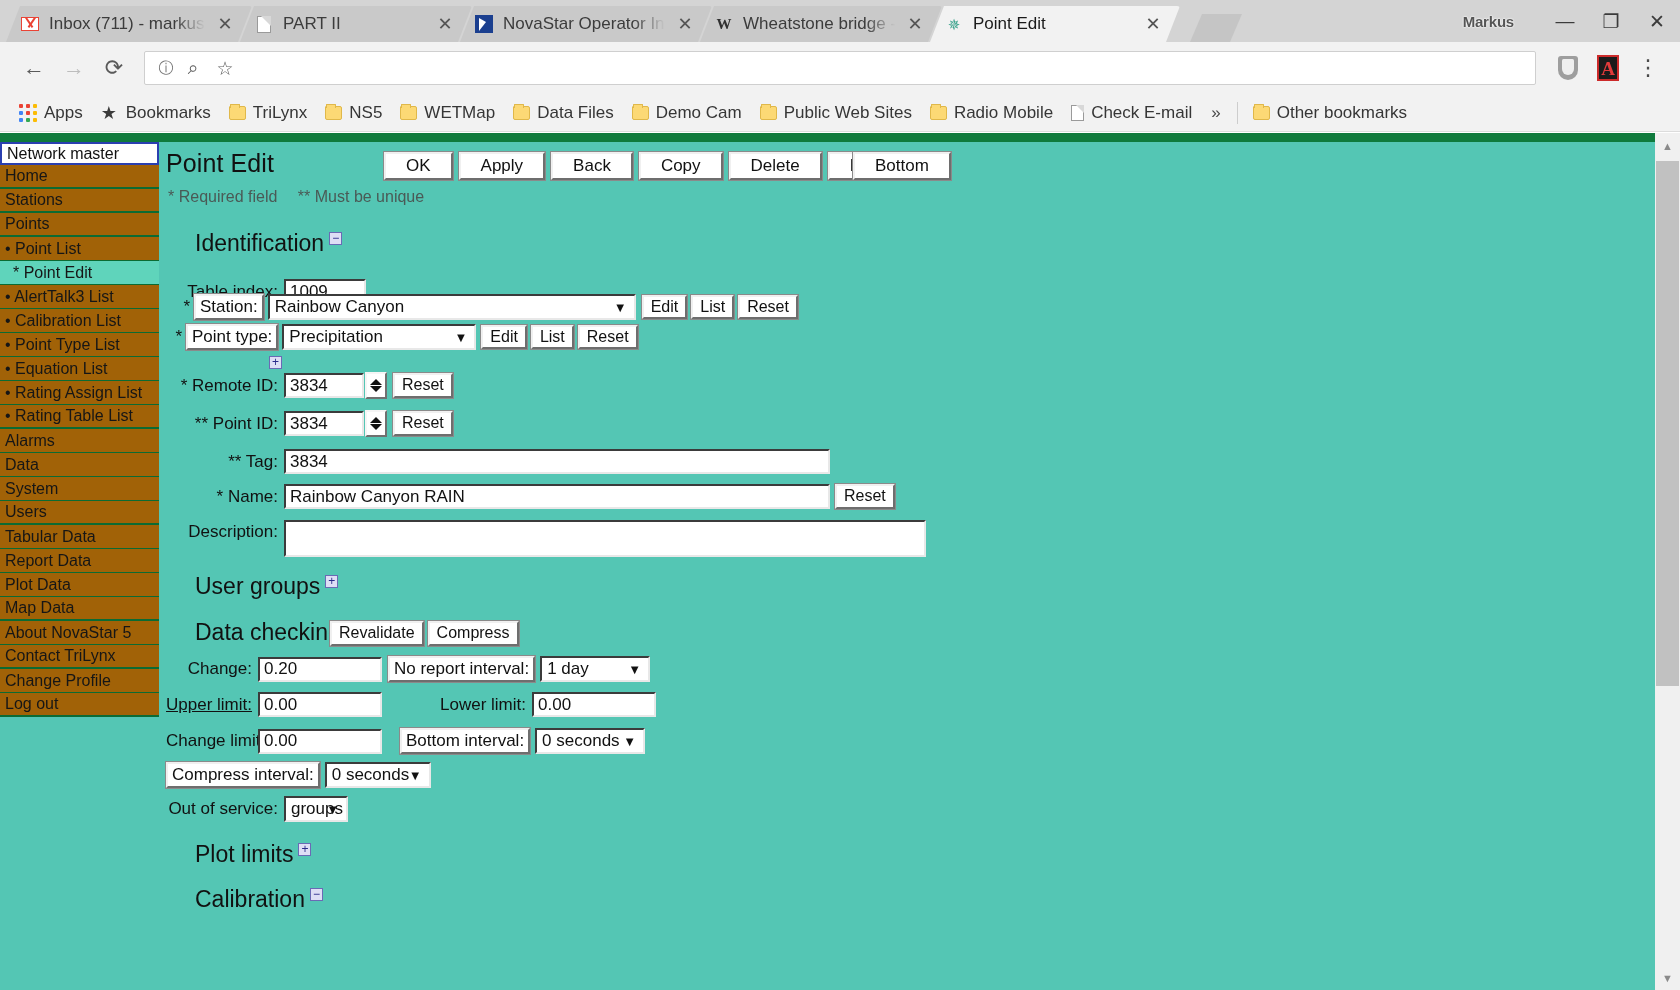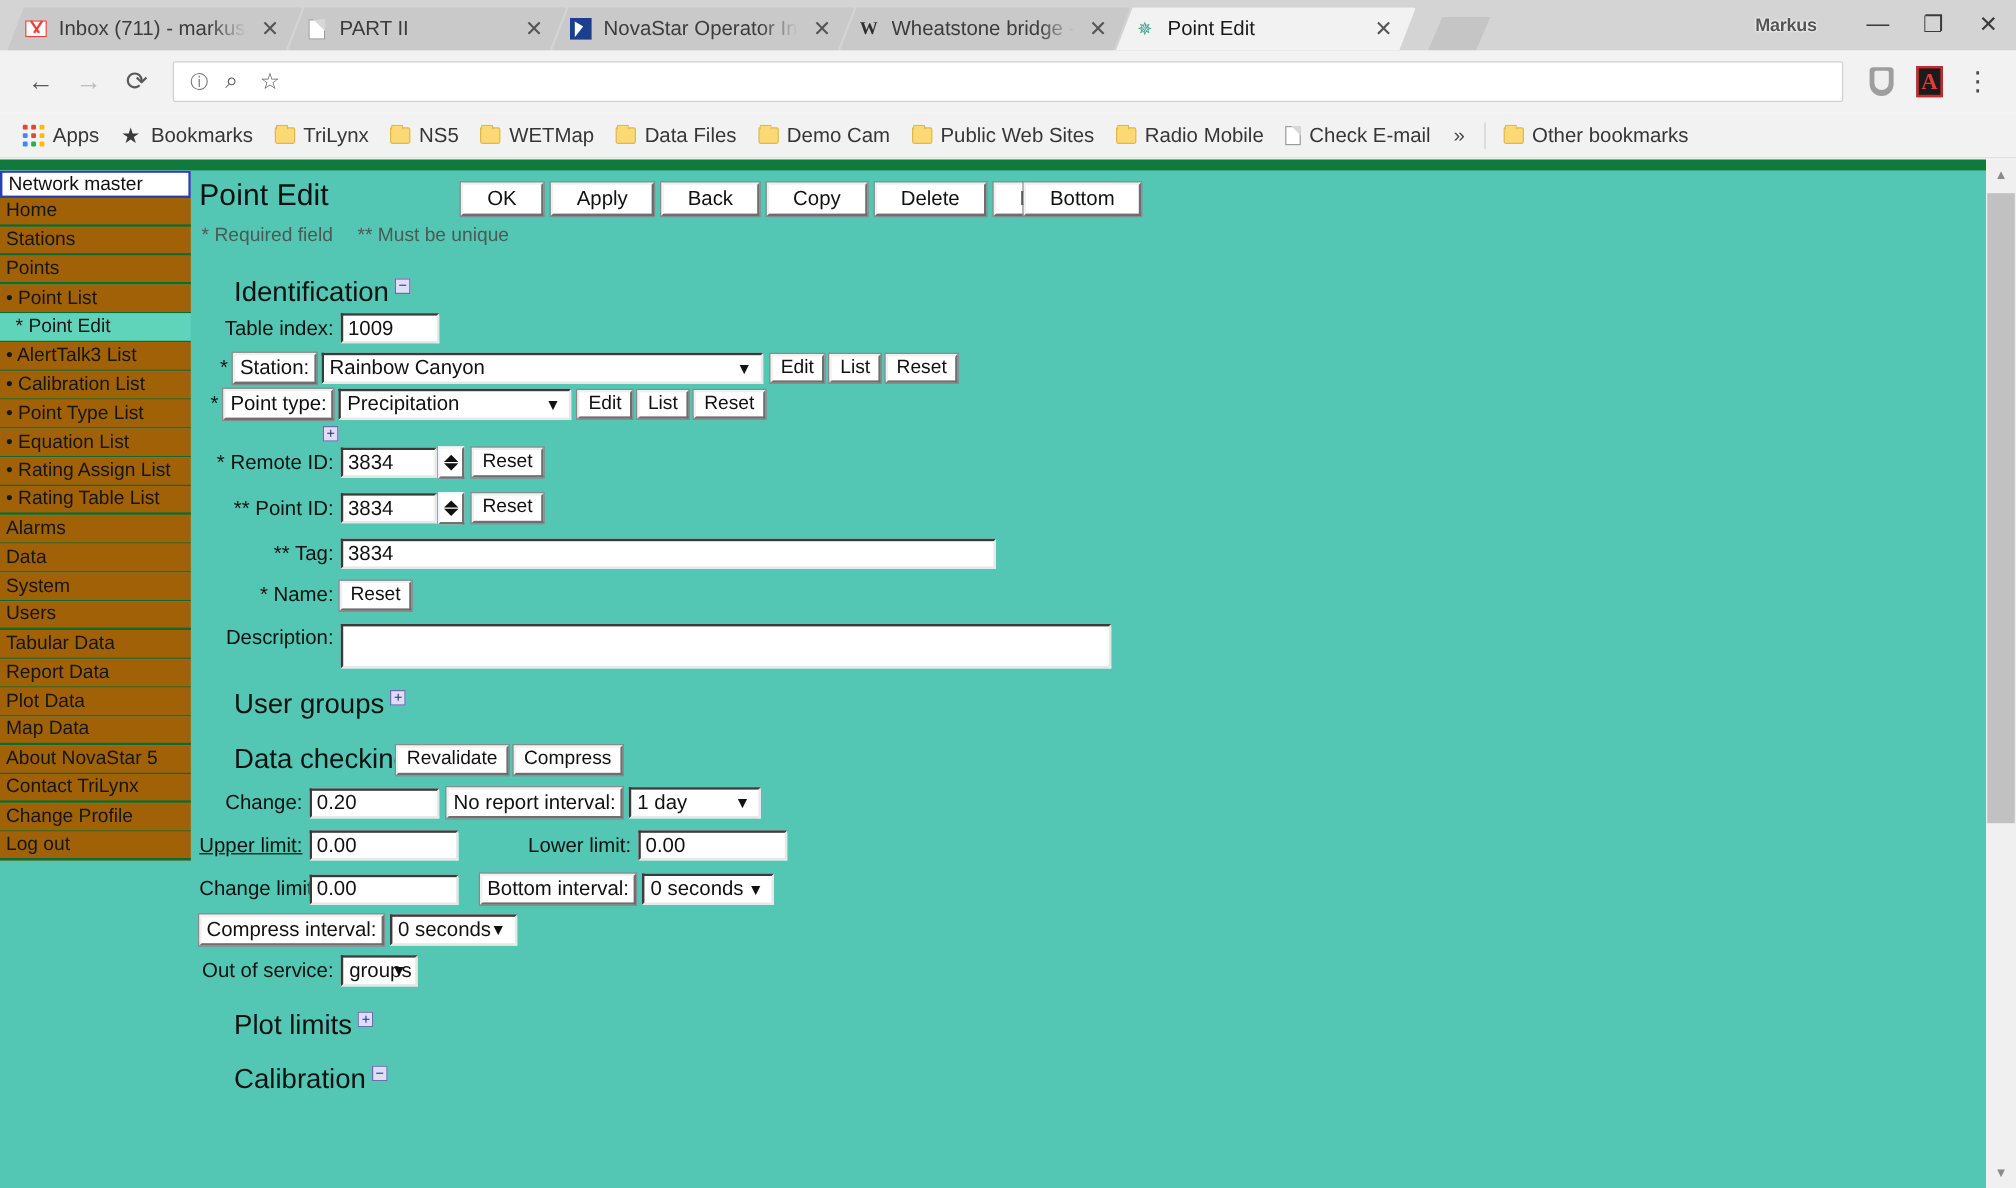--- a/index.html
+++ b/index.html
@@ -684,21 +684,21 @@
 
         <div class="reqnote">
           <span>* Required field</span>
           <span>** Must be unique</span>
         </div>
 
         <div class="sechead" style="left:0px; top:88px;">
           <span>Identification</span><span class="toggler">−</span>
         </div>
 
-        <div class="frow" style="left:0px; top:119px; width:700px;">
+        <div class="frow" style="left:0px; top:137px; width:700px;">
           <span class="flabel" style="width:112px;">Table index:</span>
           <input class="tinput" style="width: 82px; margin-left: 6px;" value="1009">
         </div>
 
         <div class="frow" style="left:0px; top:152px;">
           <span class="flabel" style="width:24px;">*</span>
           <span class="flabel boxed" style="margin-left:4px;">Station:</span>
           <div class="tselect" style="width:368px; margin-left:4px;">
             <span>Rainbow Canyon</span>
             <span class="caret">▼</span>
@@ -744,20 +744,21 @@
           <button class="btn small" style="margin-left:6px;">Reset</button>
         </div>
 
         <div class="frow" style="left:0px; top:307px;">
           <span class="flabel" style="width:112px;">** Tag:</span>
           <input class="tinput" style="width: 546px; margin-left: 6px;" value="3834">
         </div>
 
         <div class="frow" style="left:0px; top:342px;">
           <span class="flabel" style="width:112px;">* Name:</span>
+          <input class="tinput" style="width: 546px; margin-left: 6px;" value="Rainbow Canyon RAIN">
           <button class="btn small" style="margin-left:5px;">Reset</button>
         </div>
 
         <div class="frow" style="left:0px; top:378px; align-items:flex-start;">
           <span class="flabel" style="width:112px; padding-top:2px;">Description:</span>
           <textarea class="tarea" style="width: 642px; height: 37px; margin-left: 6px;"></textarea>
         </div>
 
         <div class="sechead" style="left:0px; top:431px;">
           <span>User groups</span><span class="toggler">+</span>
@@ -766,21 +767,21 @@
         <div class="sechead" style="left:0px; top:477px;">
           <span>Data checking</span><span class="toggler">−</span>
         </div>
         <div class="frow" style="left:164px; top:479px;">
           <button class="btn small">Revalidate</button>
           <button class="btn small" style="margin-left:4px;">Compress</button>
         </div>
 
         <div class="frow" style="left:0px; top:514px;">
           <span class="flabel" style="width:86px;">Change:</span>
-          <input class="tinput" style="width: 108px; margin-left: 6px;" value="0.20">
+          <input class="tinput" style="width: 124px; margin-left: 6px;" value="0.20">
           <span class="flabel boxed" style="margin-left:6px;">No report interval:</span>
           <div class="tselect" style="width:110px; margin-left:5px;">
             <span>1 day</span>
             <span class="caret">▼</span>
           </div>
         </div>
 
         <div class="frow" style="left:0px; top:550px;">
           <span class="flabel" style="width:86px;text-decoration:underline;">Upper limit:</span>
           <input class="tinput" style="width: 124px; margin-left: 6px;" value="0.00">

